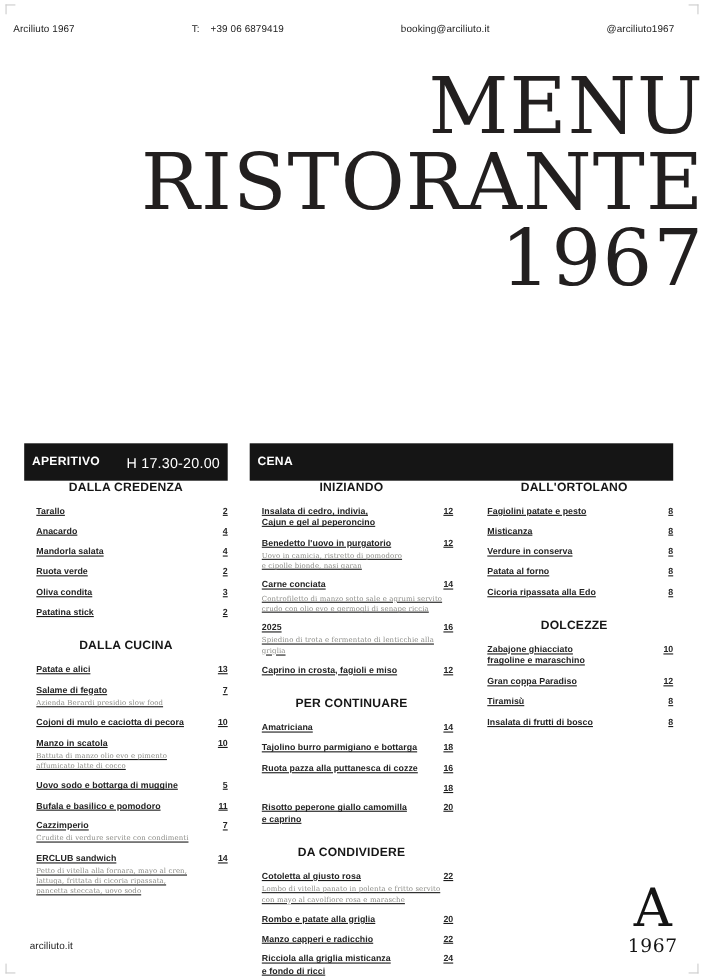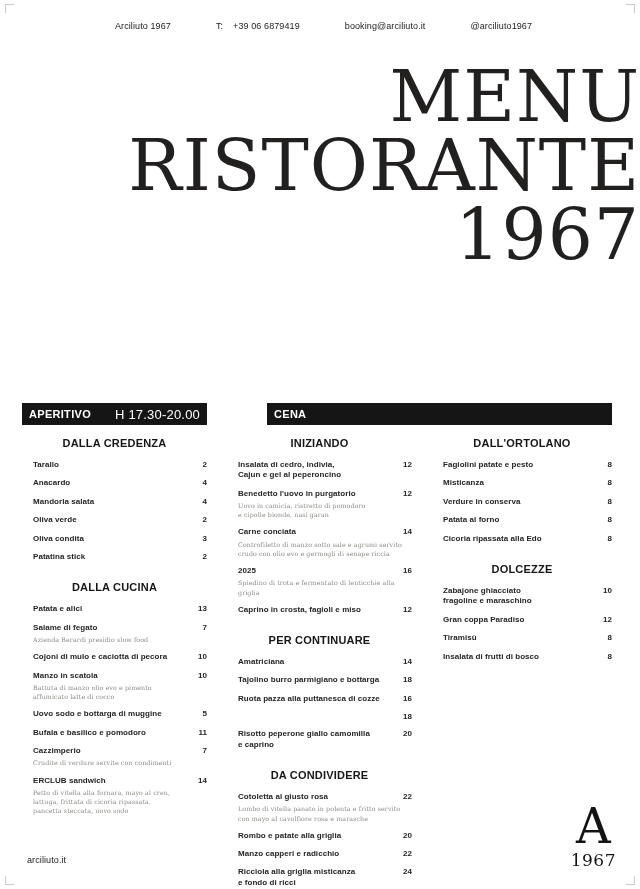--- a/index.html
+++ b/index.html
@@ -16,56 +16,56 @@
   }
   
   .mark{position:absolute;width:9px;height:9px;}
   .mark.tl{top:4px;left:5px;border-left:1px solid var(--mark);border-top:1px solid var(--mark);}
   .mark.tr{top:4px;right:5px;border-right:1px solid var(--mark);border-top:1px solid var(--mark);}
   .mark.bl{bottom:4px;left:5px;border-left:1px solid var(--mark);border-bottom:1px solid var(--mark);}
   .mark.br{bottom:4px;right:5px;border-right:1px solid var(--mark);border-bottom:1px solid var(--mark);}
 
   
   .top-header{
-    position:absolute;top:21px;left:34px;right:27px;
-    display:flex;justify-content:center;align-items:baseline;
+    position:absolute;top:21px;left:12px;right:27px;
+    display:flex;justify-content:space-between;align-items:baseline;
     font-size:9px;letter-spacing:.1px;font-weight:normal;gap:45px;
   }
   .phone-cell{display:flex;gap:10px;}
 
   
   .title{
     position:absolute;top:62px;left:0;right:0;text-align:right;
     font-family:"DejaVu Serif",serif;font-size:71px;line-height:69px;
     letter-spacing:1px;color:#221f1f;white-space:nowrap;
   }
   .title .tline{display:block;}
 
   
   .bars{position:absolute;top:403px;left:22px;right:28px;display:flex;gap:20px;}
   .bar{
-    background:var(--bar-bg);color:#fff;height:22px;
+    background:var(--bar-bg);color:#fff;height:34px;
     display:flex;align-items:center;justify-content:space-between;
     padding:0 7px;
   }
   .bar-aperitivo{width:185px;}
-  .bar-cena{flex:1;margin-left:40px;}
+  .bar-cena{flex:1;}
   .bar-label{font-size:11px;font-weight:bold;letter-spacing:.3px;}
   .bar-hours{font-size:13px;font-weight:normal;letter-spacing:.2px;}
 
   
   .columns{position:absolute;top:437px;left:22px;right:28px;display:flex;gap:20px;}
   .col{width:185px;}
   .col.col-right{flex:1;width:auto;}
   .menu-section{margin-bottom:19px;}
   .section-heading{
     font-size:11px;font-weight:bold;letter-spacing:.2px;
     margin-bottom:11px;color:#161616;text-align:center;
   }
-  .menu-item{padding-left:11px;margin-bottom:8px;}
+  .menu-item{padding-left:11px;margin-bottom:8px;text-decoration:underline;}
   .item-line{display:flex;align-items:flex-start;}
   .item-name{
     font-size:8px;font-weight:600;line-height:1.3;
     white-space:pre-line;letter-spacing:.05px;color:#242424;
   }
   .item-price{
     margin-left:auto;font-size:8px;font-weight:600;padding-left:6px;color:#242424;
   }
   .item-desc{
     font-family:"DejaVu Serif",serif;font-size:6.3px;line-height:1.45;
@@ -130,21 +130,21 @@
           </div>
         </div>
         <div class="menu-item">
           <div class="item-line">
             <span class="item-name">Mandorla salata</span>
             <span class="item-price">4</span>
           </div>
         </div>
         <div class="menu-item">
           <div class="item-line">
-            <span class="item-name">Oliva verde</span>
+            <span class="item-name">Ruota verde</span>
             <span class="item-price">2</span>
           </div>
         </div>
         <div class="menu-item">
           <div class="item-line">
             <span class="item-name">Oliva condita</span>
             <span class="item-price">3</span>
           </div>
         </div>
         <div class="menu-item">

